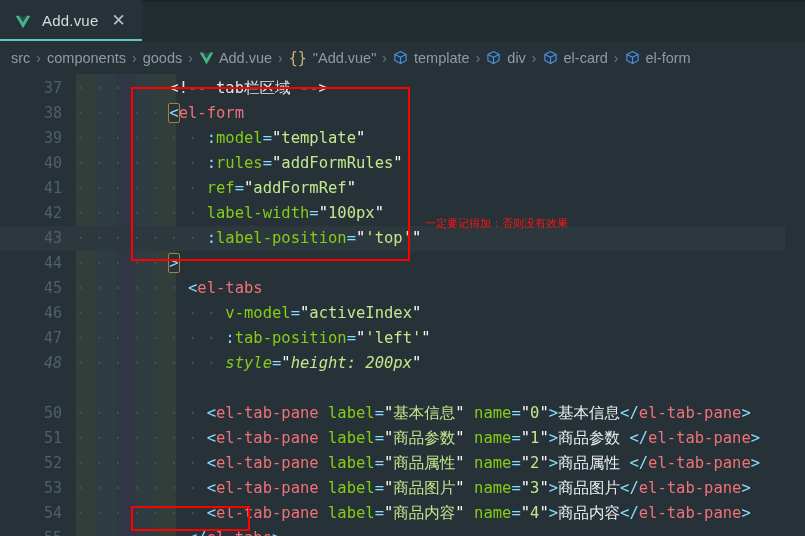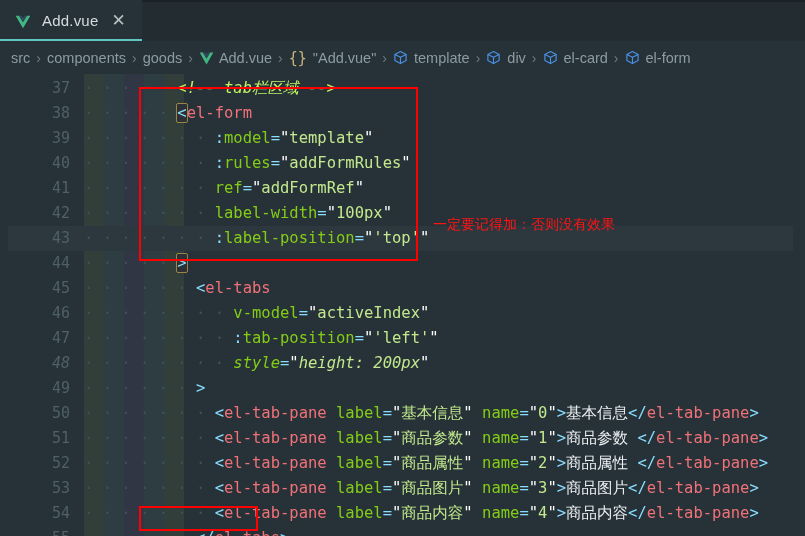--- a/index.html
+++ b/index.html
@@ -61,21 +61,21 @@
   }
   .crumb-sep{
     color:#6d7b83; font-size:14px;
     padding:0 6px; font-family:"Liberation Sans", sans-serif;
   }
   .crumb .vue-icon{ width:14px; height:12px; }
   .cube-icon{ width:15px; height:15px; display:block; }
 
   
   #editor{
-    position:absolute; left:8px; top:74px; width:785px; height:462px;
+    position:absolute; left:0; top:74px; width:785px; height:462px;
     background:#263238;
     overflow:hidden;
   }
   
   .cur-line{
     position:absolute; left:0; width:805px; height:25px;
     background:#2d383e;
   }
   
   .iband{ position:absolute; top:0; height:462px; opacity:.5; }
@@ -96,33 +96,33 @@
   .ws{ color:#3f5159; }
 
   
   .t-punc   { color:#89ddff; }   
   .t-tag    { color:#f07178; }   
   .t-attr   { color:#84cc16; }   
   .t-colon  { color:#89ddff; }
   .t-str    { color:#c3e88d; }   
   .t-quote  { color:#ffffff; }   
   .t-text   { color:#eceff1; }   
-  .t-cmt    { color:#bef264; font-style:italic; }
+  .t-cmt    { color:#e5e5e5; }
 
   
   .brk{
     outline:1px solid #9a8545; background:#2b3137;
     padding:0 0px; margin:0; border-radius:1px;
   }
 
   
   .redbox{ position:absolute; border:2px solid #ff0000; pointer-events:none; }
   .ann{
     position:absolute;
-    color:#ff1414; font-size:14px;
+    color:#ff1414; font-size:11px;
     font-family:Liberation Mono, monospace;
     white-space:nowrap;
   }
 </style>
 </head>
 <body>
 
 <div id="tabbar">
   <div class="topline"></div>
   <div class="tab">
@@ -213,21 +213,20 @@
     <div class="row" style="top: 52px; padding-left: 29px;"><span class="lnum">39</span><span class="code"><span class="ws">· · · · · · · </span><span class="t-colon">:</span><span class="t-attr">model</span><span class="t-punc">=</span><span class="t-quote">"</span><span class="t-str">template</span><span class="t-quote">"</span></span></div>
     <div class="row" style="top: 77px;"><span class="lnum">40</span><span class="code"><span class="ws">· · · · · · · </span><span class="t-colon">:</span><span class="t-attr">rules</span><span class="t-punc">=</span><span class="t-quote">"</span><span class="t-str">addFormRules</span><span class="t-quote">"</span></span></div>
     <div class="row" style="top: 102px;"><span class="lnum">41</span><span class="code"><span class="ws">· · · · · · · </span><span class="t-attr">ref</span><span class="t-punc">=</span><span class="t-quote">"</span><span class="t-str">addFormRef</span><span class="t-quote">"</span></span></div>
     <div class="row" style="top: 127px;"><span class="lnum">42</span><span class="code"><span class="ws">· · · · · · · </span><span class="t-attr">label-width</span><span class="t-punc">=</span><span class="t-quote">"</span><span class="t-str">100px</span><span class="t-quote">"</span></span></div>
     <div class="row" style="top: 152px; padding-left: 12px;"><span class="lnum">43</span><span class="code"><span class="ws">· · · · · · · </span><span class="t-colon">:</span><span class="t-attr">label-position</span><span class="t-punc">=</span><span class="t-quote">"</span><span class="t-str">'top'</span><span class="t-quote">"</span></span></div>
     <div class="row" style="top: 177px;"><span class="lnum">44</span><span class="code"><span class="ws">· · · · · </span><span class="t-punc brk">&gt;</span></span></div>
     <div class="row" style="top: 202px;"><span class="lnum">45</span><span class="code"><span class="ws">· · · · · · </span><span class="t-punc">&lt;</span><span class="t-tag">el-tabs</span></span></div>
     <div class="row" style="top: 227px;"><span class="lnum">46</span><span class="code"><span class="ws">· · · · · · · · </span><span class="t-attr">v-model</span><span class="t-punc">=</span><span class="t-quote">"</span><span class="t-str">activeIndex</span><span class="t-quote">"</span></span></div>
     <div class="row" style="top: 252px;"><span class="lnum">47</span><span class="code"><span class="ws">· · · · · · · · </span><span class="t-colon">:</span><span class="t-attr">tab-position</span><span class="t-punc">=</span><span class="t-quote">"</span><span class="t-str">'left'</span><span class="t-quote">"</span></span></div>
     <div class="row" style="top: 277px; font-style: italic;"><span class="lnum">48</span><span class="code"><span class="ws">· · · · · · · · </span><span class="t-attr">style</span><span class="t-punc">=</span><span class="t-quote">"</span><span class="t-str">height: 200px</span><span class="t-quote">"</span></span></div>
-    <div class="row" style="top: 302px;"><span class="lnum">49</span><span class="code"><span class="ws">· · · · · · </span><span class="t-punc">&gt;</span></span></div>
     <div class="row" style="top: 327px;"><span class="lnum">50</span><span class="code"><span class="ws">· · · · · · · </span><span class="t-punc">&lt;</span><span class="t-tag">el-tab-pane</span><span class="t-text"> </span><span class="t-attr">label</span><span class="t-punc">=</span><span class="t-quote">"</span><span class="t-str">基本信息</span><span class="t-quote">"</span><span class="t-text"> </span><span class="t-attr">name</span><span class="t-punc">=</span><span class="t-quote">"</span><span class="t-str">0</span><span class="t-quote">"</span><span class="t-punc">&gt;</span><span class="t-text">基本信息</span><span class="t-punc">&lt;/</span><span class="t-tag">el-tab-pane</span><span class="t-punc">&gt;</span></span></div>
     <div class="row" style="top: 352px;"><span class="lnum">51</span><span class="code"><span class="ws">· · · · · · · </span><span class="t-punc">&lt;</span><span class="t-tag">el-tab-pane</span><span class="t-text"> </span><span class="t-attr">label</span><span class="t-punc">=</span><span class="t-quote">"</span><span class="t-str">商品参数</span><span class="t-quote">"</span><span class="t-text"> </span><span class="t-attr">name</span><span class="t-punc">=</span><span class="t-quote">"</span><span class="t-str">1</span><span class="t-quote">"</span><span class="t-punc">&gt;</span><span class="t-text">商品参数 </span><span class="t-punc">&lt;/</span><span class="t-tag">el-tab-pane</span><span class="t-punc">&gt;</span></span></div>
     <div class="row" style="top: 377px;"><span class="lnum">52</span><span class="code"><span class="ws">· · · · · · · </span><span class="t-punc">&lt;</span><span class="t-tag">el-tab-pane</span><span class="t-text"> </span><span class="t-attr">label</span><span class="t-punc">=</span><span class="t-quote">"</span><span class="t-str">商品属性</span><span class="t-quote">"</span><span class="t-text"> </span><span class="t-attr">name</span><span class="t-punc">=</span><span class="t-quote">"</span><span class="t-str">2</span><span class="t-quote">"</span><span class="t-punc">&gt;</span><span class="t-text">商品属性 </span><span class="t-punc">&lt;/</span><span class="t-tag">el-tab-pane</span><span class="t-punc">&gt;</span></span></div>
     <div class="row" style="top: 402px;"><span class="lnum">53</span><span class="code"><span class="ws">· · · · · · · </span><span class="t-punc">&lt;</span><span class="t-tag">el-tab-pane</span><span class="t-text"> </span><span class="t-attr">label</span><span class="t-punc">=</span><span class="t-quote">"</span><span class="t-str">商品图片</span><span class="t-quote">"</span><span class="t-text"> </span><span class="t-attr">name</span><span class="t-punc">=</span><span class="t-quote">"</span><span class="t-str">3</span><span class="t-quote">"</span><span class="t-punc">&gt;</span><span class="t-text">商品图片</span><span class="t-punc">&lt;/</span><span class="t-tag">el-tab-pane</span><span class="t-punc">&gt;</span></span></div>
     <div class="row" style="top: 427px;"><span class="lnum">54</span><span class="code"><span class="ws">· · · · · · · </span><span class="t-punc">&lt;</span><span class="t-tag">el-tab-pane</span><span class="t-text"> </span><span class="t-attr">label</span><span class="t-punc">=</span><span class="t-quote">"</span><span class="t-str">商品内容</span><span class="t-quote">"</span><span class="t-text"> </span><span class="t-attr">name</span><span class="t-punc">=</span><span class="t-quote">"</span><span class="t-str">4</span><span class="t-quote">"</span><span class="t-punc">&gt;</span><span class="t-text">商品内容</span><span class="t-punc">&lt;/</span><span class="t-tag">el-tab-pane</span><span class="t-punc">&gt;</span></span></div>
     <div class="row" style="top: 452px;"><span class="lnum">55</span><span class="code"><span class="ws">· · · · · · </span><span class="t-punc">&lt;/</span><span class="t-tag">el-tabs</span><span class="t-punc">&gt;</span></span></div>
     <div class="redbox" style="left: 131px; top: 13px; width: 279px; height: 174px; border-color: rgb(255, 0, 0);"></div>
     <div class="redbox" style="left: 131px; top: 432px; width: 119px; height: 25px; border-color: rgb(255, 0, 0);"></div>
     <div class="ann" style="left: 425px; top: 142px; color: rgb(255, 20, 20);">一定要记得加：否则没有效果</div>
   </div>

